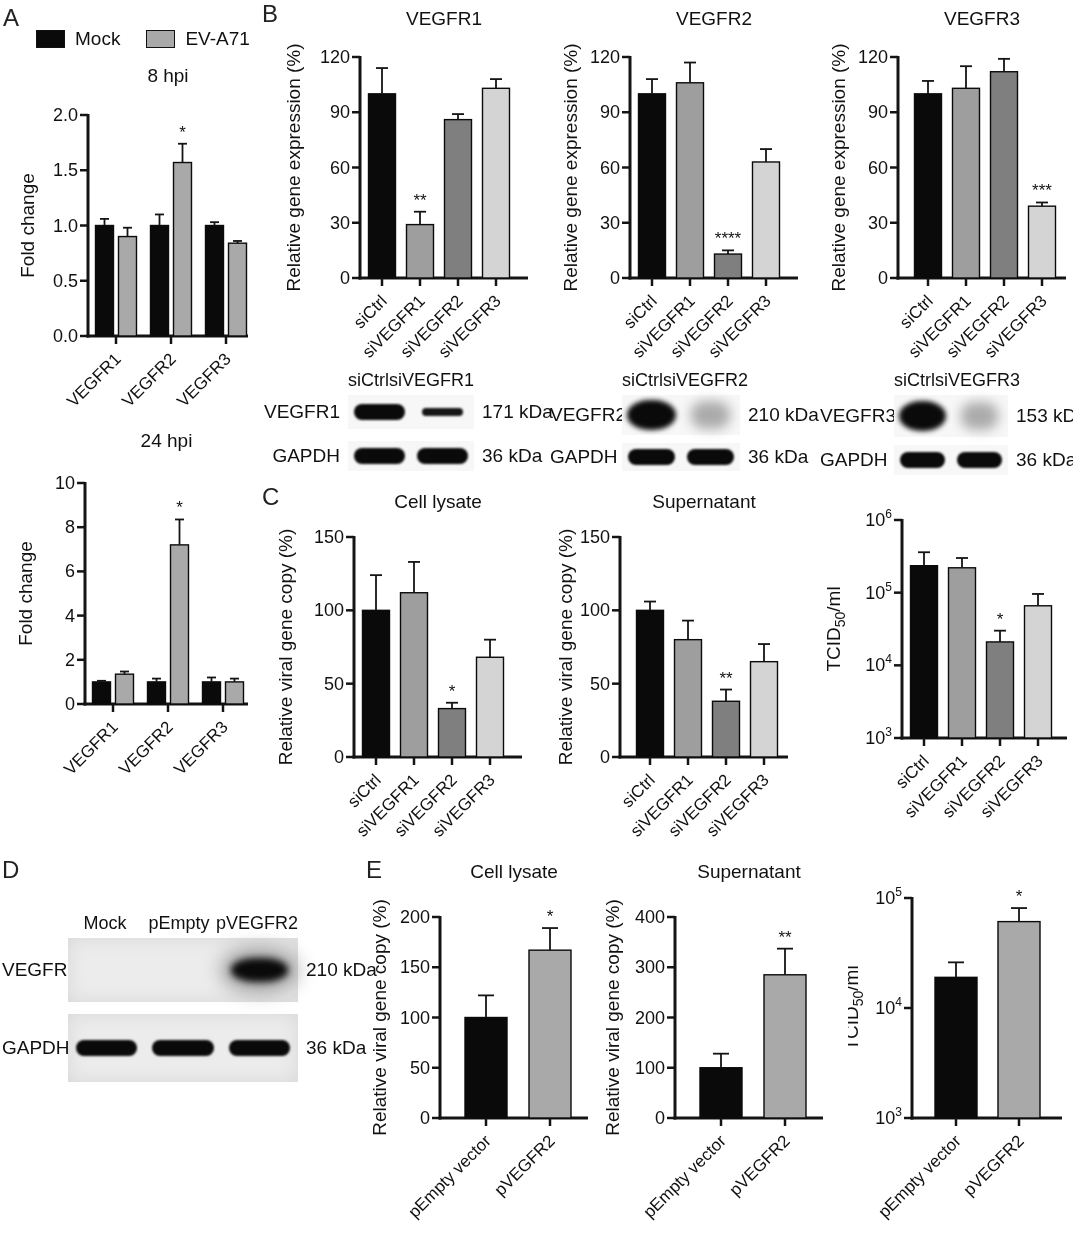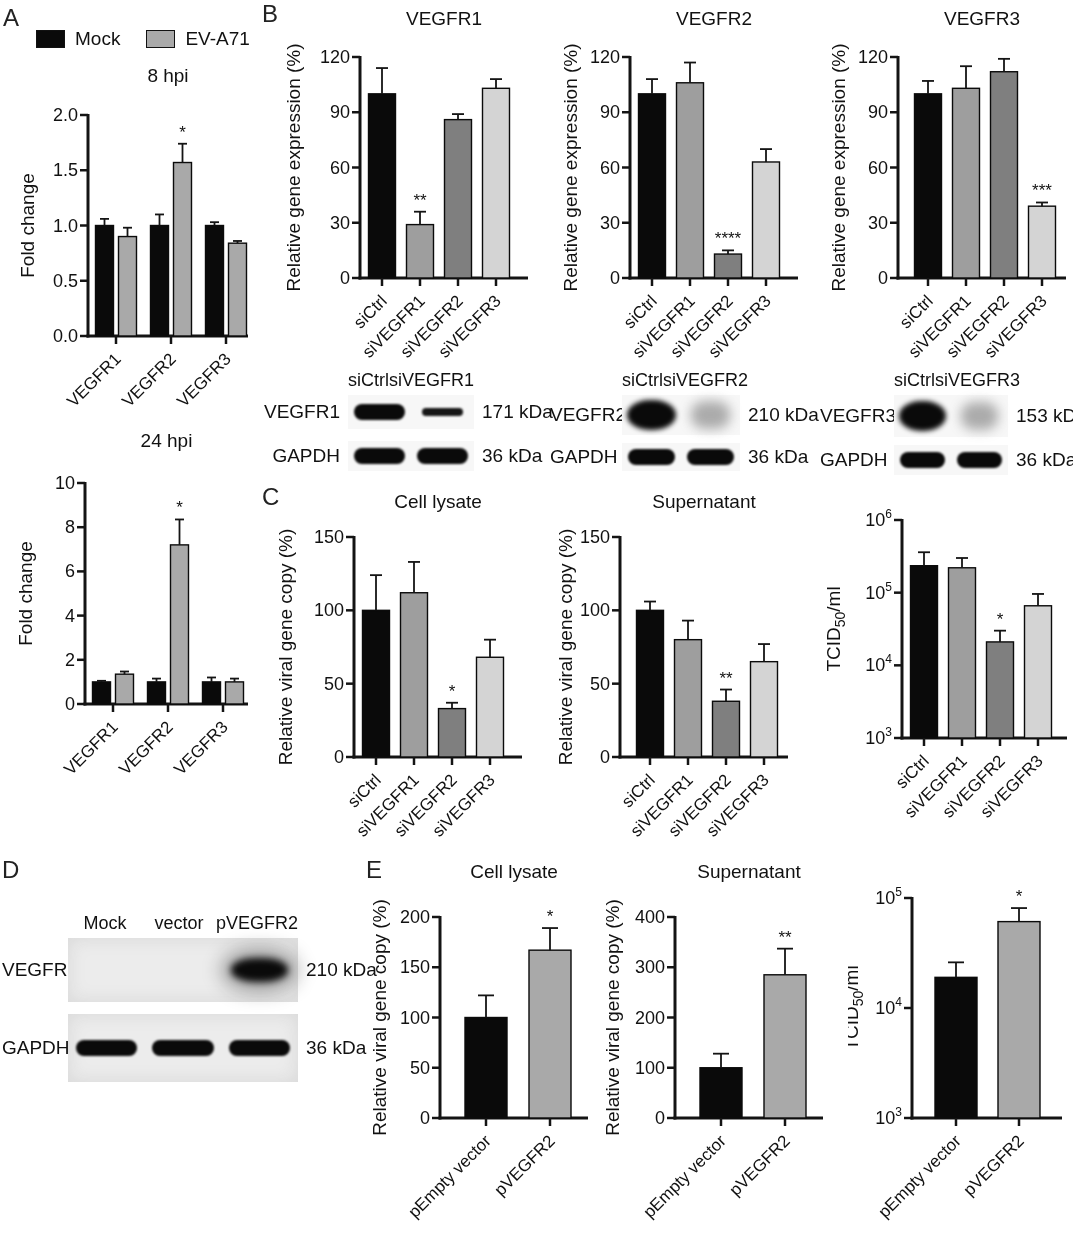--- a/index.html
+++ b/index.html
@@ -511,21 +511,21 @@
           <div class="blot-lane">
             <div class="band band-strong"></div>
           </div>
         </div>
         <div class="blot-kda">36 kDa</div>
       </div>
     </div>
   <div class="blot" style="left: 2px; top: 908px;">
       <div class="blot-lanelabels" style="margin-left: 66px; width: 230px; height: 26px;">
         <div class="lane-label">Mock</div>
-        <div class="lane-label">vector</div>
+        <div class="lane-label">pEmpty</div>
         <div class="lane-label">pVEGFR2</div>
       </div>
       <div class="blot-row" style="height: 64px; margin-top: 4px;">
         <div class="blot-protein" style="width: 58px;">VEGFR2</div>
         <div class="blot-strip strip-d" style="width: 230px;">
           <div class="blot-lane"></div>
           <div class="blot-lane"></div>
           <div class="blot-lane">
             <div class="band band-dblob"></div>
           </div>

